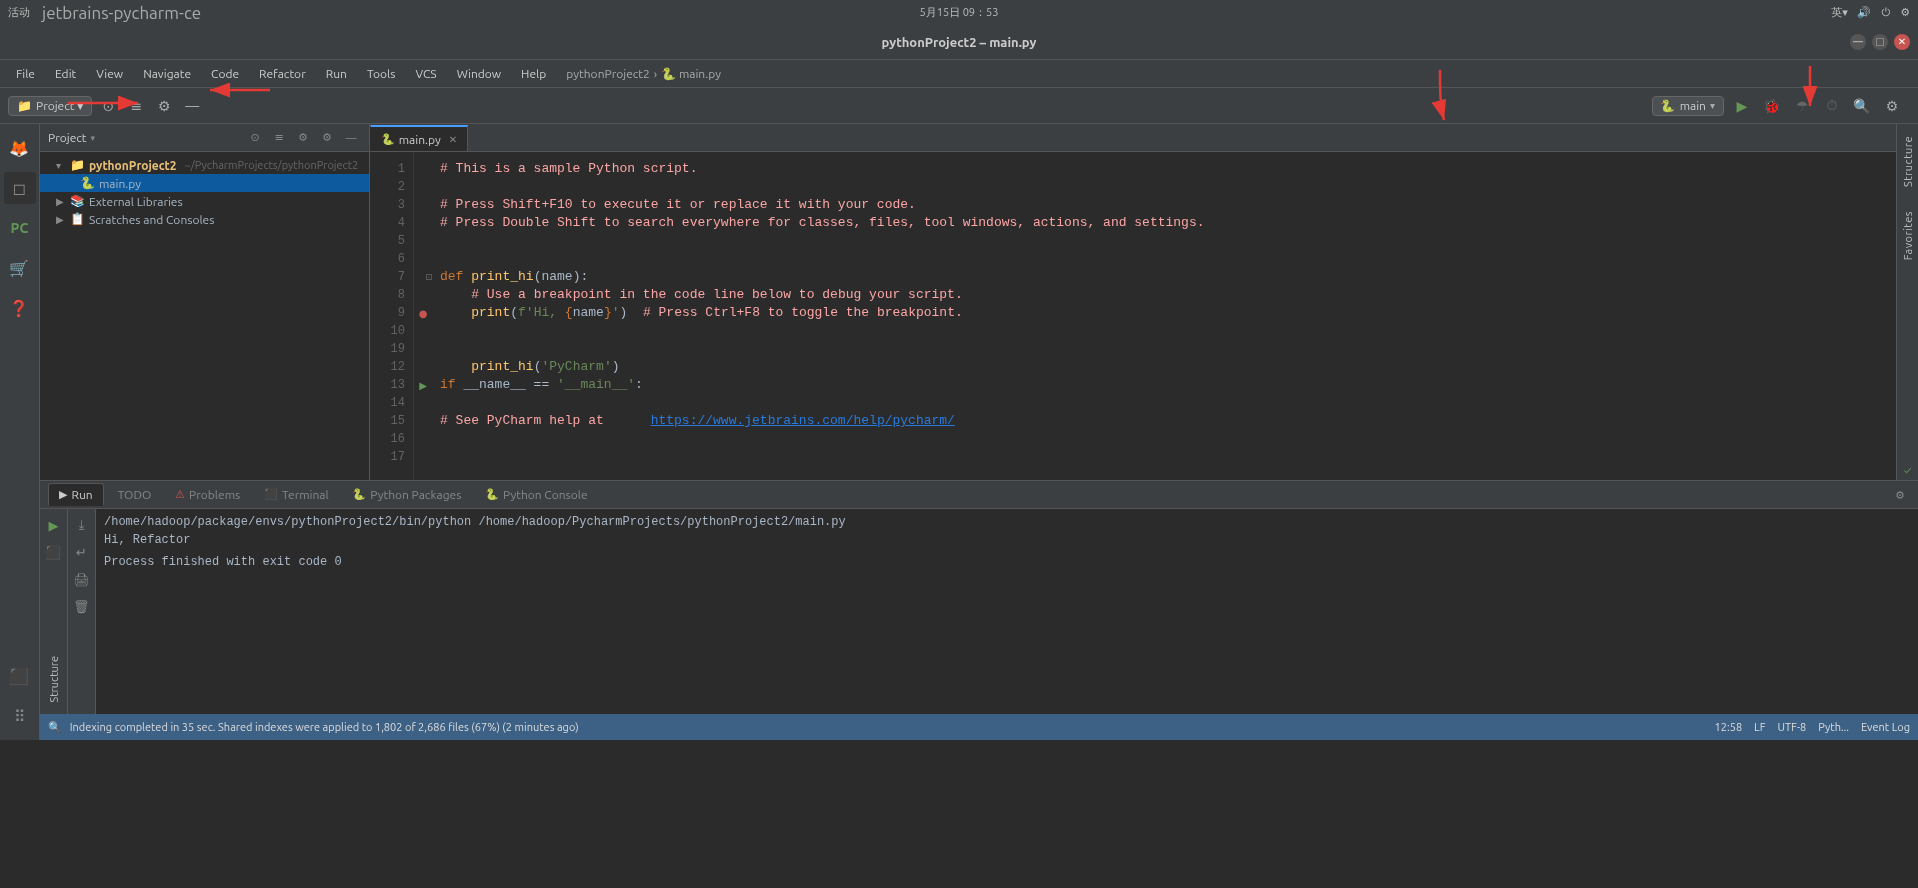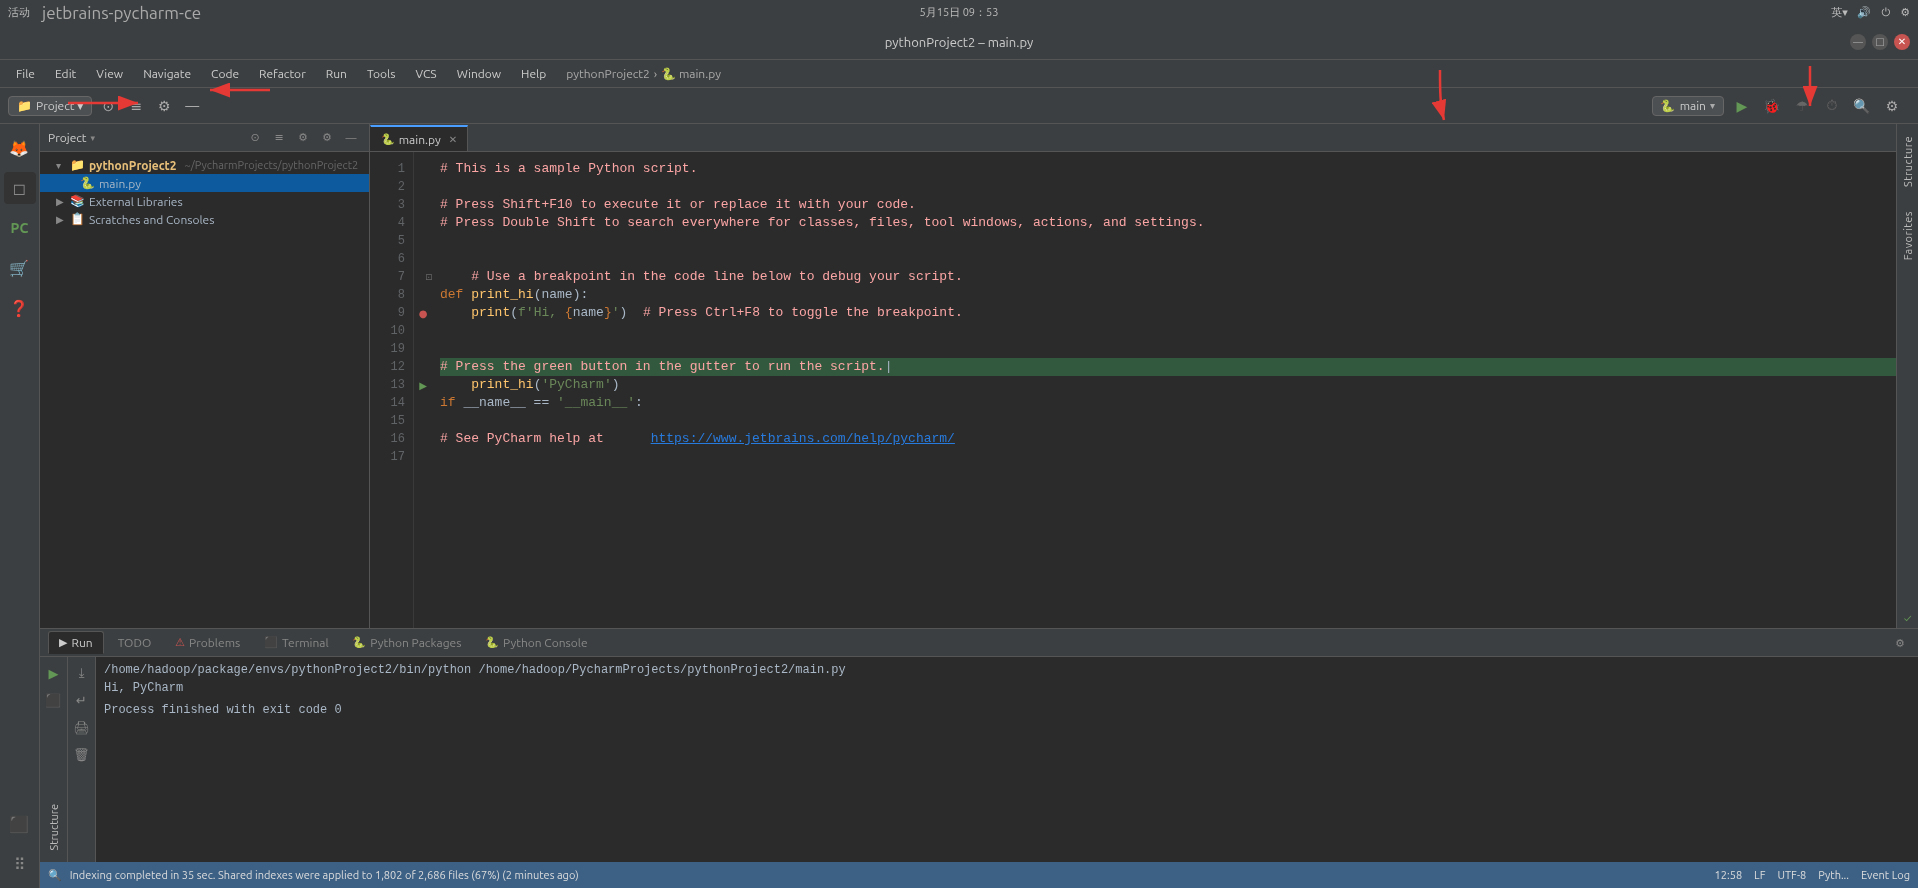--- a/index.html
+++ b/index.html
@@ -156,21 +156,21 @@
     
     #left-icon-strip {
       width: 40px; background: #3c3f41; display: flex; flex-direction: column;
       align-items: center; padding: 8px 0; gap: 8px; border-right: 1px solid #555;
     }
     .side-icon { width: 32px; height: 32px; display: flex; align-items: center; justify-content: center; cursor: pointer; border-radius: 4px; color: #888; font-size: 16px; }
     .side-icon.active { color: #ccc; }
 
     
     #app-wrapper {
-      display: flex; flex-direction: column; width: 1918px; height: 888px;
+      display: flex; flex-direction: column; width: 1918px; height: 740px;
     }
     #content-area {
       display: flex; flex: 1; overflow: hidden;
     }
     #main-col {
       flex: 1; display: flex; flex-direction: column; overflow: hidden;
     }
     #editor-and-panels {
       display: flex; flex: 1; overflow: hidden;
     }
@@ -202,21 +202,21 @@
     </div>
     <div class="center">5月15日  09：53</div>
     <div class="right">
       <span>英▾</span>
       <span>🔊</span>
       <span>⏻</span>
       <span>⚙</span>
     </div>
   </div>
 
-  <div id="title-bar" style="position:relative;">
+  <div id="title-bar" style="position:relative;font-weight:bold;">
     <div style="width:80px;"></div>
     <div class="title">pythonProject2 – main.py</div>
     <div class="win-controls">
       <div class="win-btn win-min">—</div>
       <div class="win-btn win-max">□</div>
       <div class="win-btn win-close">✕</div>
     </div>
   </div>
 
   <div id="menu-bar">
@@ -407,26 +407,25 @@
               <div class="gutter-item" style="color:transparent;">·</div>
               <div class="gutter-item" style="color:transparent;">·</div>
             </div>
             <div id="code-content">
               <div class="code-line"><span class="c-comment"># This is a sample Python script.</span></div>
               <div class="code-line"></div>
               <div class="code-line"><span class="c-comment"># Press Shift+F10 to execute it or replace it with your code.</span></div>
               <div class="code-line"><span class="c-comment"># Press Double Shift to search everywhere for classes, files, tool windows, actions, and settings.</span></div>
               <div class="code-line"></div>
               <div class="code-line"></div>
+              <div class="code-line"><span class="c-keyword">def </span><span class="c-funcname">print_hi</span><span>(name):</span></div>
               <div class="code-line"><span>    </span><span class="c-comment"># Use a breakpoint in the code line below to debug your script.</span></div>
-              <div class="code-line"><span class="c-keyword">def </span><span class="c-funcname">print_hi</span><span>(name):</span></div>
               <div class="code-line"><span>    </span><span class="c-funcname">print</span><span>(</span><span class="c-fstring">f'Hi, </span><span style="color:#cc7832;">{</span><span class="c-param">name</span><span style="color:#cc7832;">}</span><span class="c-fstring">'</span><span>)  </span><span class="c-comment"># Press Ctrl+F8 to toggle the breakpoint.</span></div>
               <div class="code-line"></div>
               <div class="code-line"></div>
-              <div class="code-line line-highlight"><span class="c-comment"># Press the green button in the gutter to run the script.</span><span style="background:#32593d;">|</span></div>
               <div class="code-line"><span>    </span><span class="c-funcname">print_hi</span><span>(</span><span class="c-string">'</span><span style="color:#6a8759;">PyCharm</span><span class="c-string">'</span><span>)</span></div>
               <div class="code-line"><span class="c-keyword">if </span><span>__name__ == </span><span class="c-string">'__main__'</span><span>:</span></div>
               <div class="code-line"></div>
               <div class="code-line"><span class="c-comment"># See PyCharm help at </span><span class="c-link">https://www.jetbrains.com/help/pycharm/</span></div>
               <div class="code-line"></div>
             </div>
           </div>
         </div>
 
         <div class="vert-sidebar">
@@ -481,21 +480,21 @@
             <div class="bottom-strip-btn">⤓</div>
             <div class="bottom-strip-btn">↵</div>
             <div class="bottom-strip-btn">🖨</div>
             <div class="bottom-strip-btn">🗑</div>
           </div>
 
           <div id="terminal-content">
             <div class="term-cmd">
               <span>/home/hadoop/package/envs/pythonProject2/bin/python /home/hadoop/PycharmProjects/pythonProject2/main.py</span>
             </div>
-            <div class="term-output" style="margin-top:4px;">Hi, PyCharm</div>
+            <div class="term-output" style="margin-top:4px;">Hi, Refactor</div>
             <div class="term-output" style="margin-top:8px;">Process finished with exit code 0</div>
           </div>
         </div>
       </div>
 
       <div id="status-bar">
         <div class="left">
           <span>🔍</span>
           <span style="font-size:11px;">Indexing completed in 35 sec. Shared indexes were applied to 1,802 of 2,686 files (67%) (2 minutes ago)</span>
         </div>

